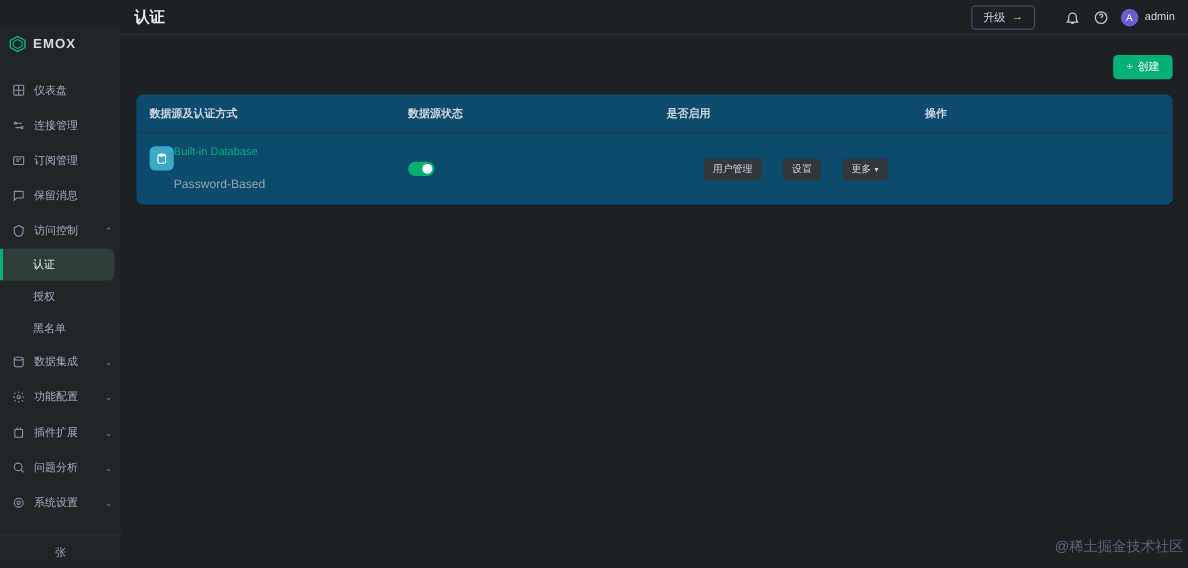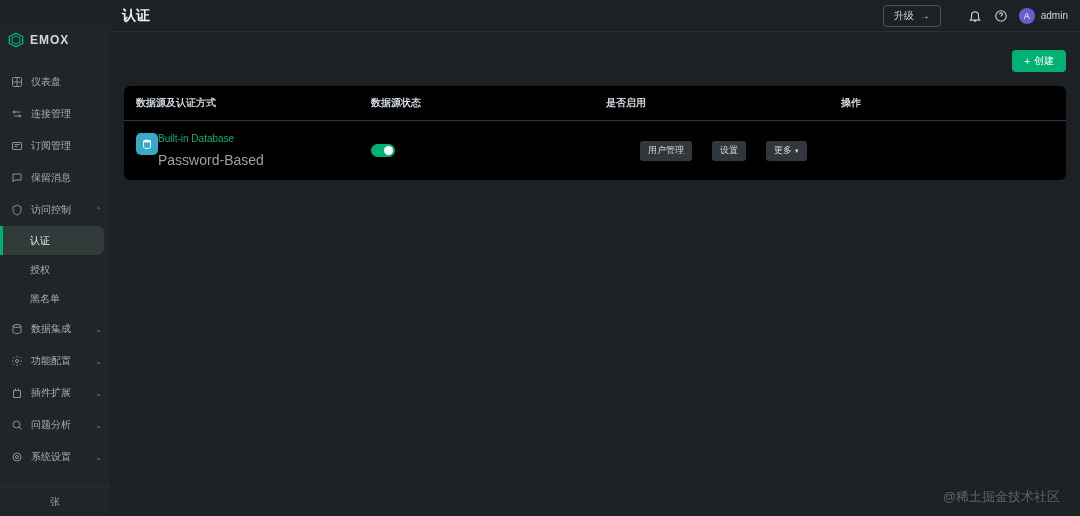--- a/index.html
+++ b/index.html
@@ -28,39 +28,39 @@
   .topbar-spacer { flex: 1; }
   .upgrade-btn { border: 1px solid #4a525a; background: transparent; color: #cfd6dd; font-size: 10px; height: 22px; padding: 0 10px; border-radius: 4px; display: flex; align-items: center; gap: 6px; cursor: pointer; margin-right: 26px; }
   .ic-btn { width: 16px; height: 16px; display: flex; align-items: center; justify-content: center; color: #c2c9d0; margin-right: 10px; cursor: pointer; }
   .avatar { width: 16px; height: 16px; border-radius: 50%; background: #6d5bd0; color: #fff; font-size: 9px; display: flex; align-items: center; justify-content: center; margin-right: 6px; }
   .user-name { font-size: 10px; color: #cfd6dd; }
 
   .content { flex: 1; padding: 18px 14px 0; }
   .toolbar-row { display: flex; justify-content: flex-end; margin-bottom: 14px; }
   .create-btn { background: #00b173; color: #fff; border: none; font-size: 10px; height: 22px; padding: 0 12px; border-radius: 4px; display: flex; align-items: center; gap: 4px; cursor: pointer; }
 
-  .panel { background: #000000; border-radius: 6px; padding: 0; }
+  .panel { background: #0c4a6e; border-radius: 6px; padding: 0; }
   .thead { display: flex; padding: 10px 12px; font-size: 10px; color: #cfd6dd; font-weight: 600; border-bottom: 1px solid #30363b; }
   .col-source { flex: 0 0 235px; }
   .col-status { flex: 0 0 235px; }
   .col-enable { flex: 0 0 235px; }
   .col-actions { flex: 1; }
   .trow { display: flex; align-items: center; padding: 12px; }
   .src-cell { display: flex; }
   .src-icon { width: 22px; height: 22px; border-radius: 5px; background: #3aa9c9; display: flex; align-items: center; justify-content: center; }
   .src-link { color: #00b173; font-size: 10px; cursor: pointer; }
-  .src-sub { color: #98a1a9; font-size: 14px; margin-top: 8px; }
+  .src-sub { color: #98a1a9; font-size: 11px; margin-top: 18px; }
   .status-cell { display: flex; align-items: center; gap: 5px; color: #00b173; font-size: 10px; }
   .status-dot { width: 10px; height: 10px; border-radius: 50%; background: #00b173; display: flex; align-items: center; justify-content: center; }
   .status-dot::after { content: "✓"; color: #1b2125; font-size: 7px; }
   .switch { width: 24px; height: 13px; border-radius: 7px; background: #00b173; position: relative; cursor: pointer; }
   .switch::after { content: ""; position: absolute; right: 2px; top: 2px; width: 9px; height: 9px; border-radius: 50%; background: #fff; }
   .actions-cell { display: flex; gap: 20px; padding-left: 34px; }
   .a-btn { background: #31373b; color: #cfd6dd; border: none; font-size: 9px; height: 20px; padding: 0 8px; border-radius: 3px; cursor: pointer; display: flex; align-items: center; gap: 3px;}
-  .watermark { position: absolute; right: 20px; bottom: 10px; font-size: 13px; color: #5b656e; }
+  .watermark { position: absolute; right: 4px; bottom: 10px; font-size: 13px; color: #5b656e; }
 
   svg { display: block; }
 </style>
 </head>
 <body>
 
 <div class="app">
   <aside class="sidebar">
     <div class="brand">
       <svg width="16" height="16" viewBox="0 0 24 24">

